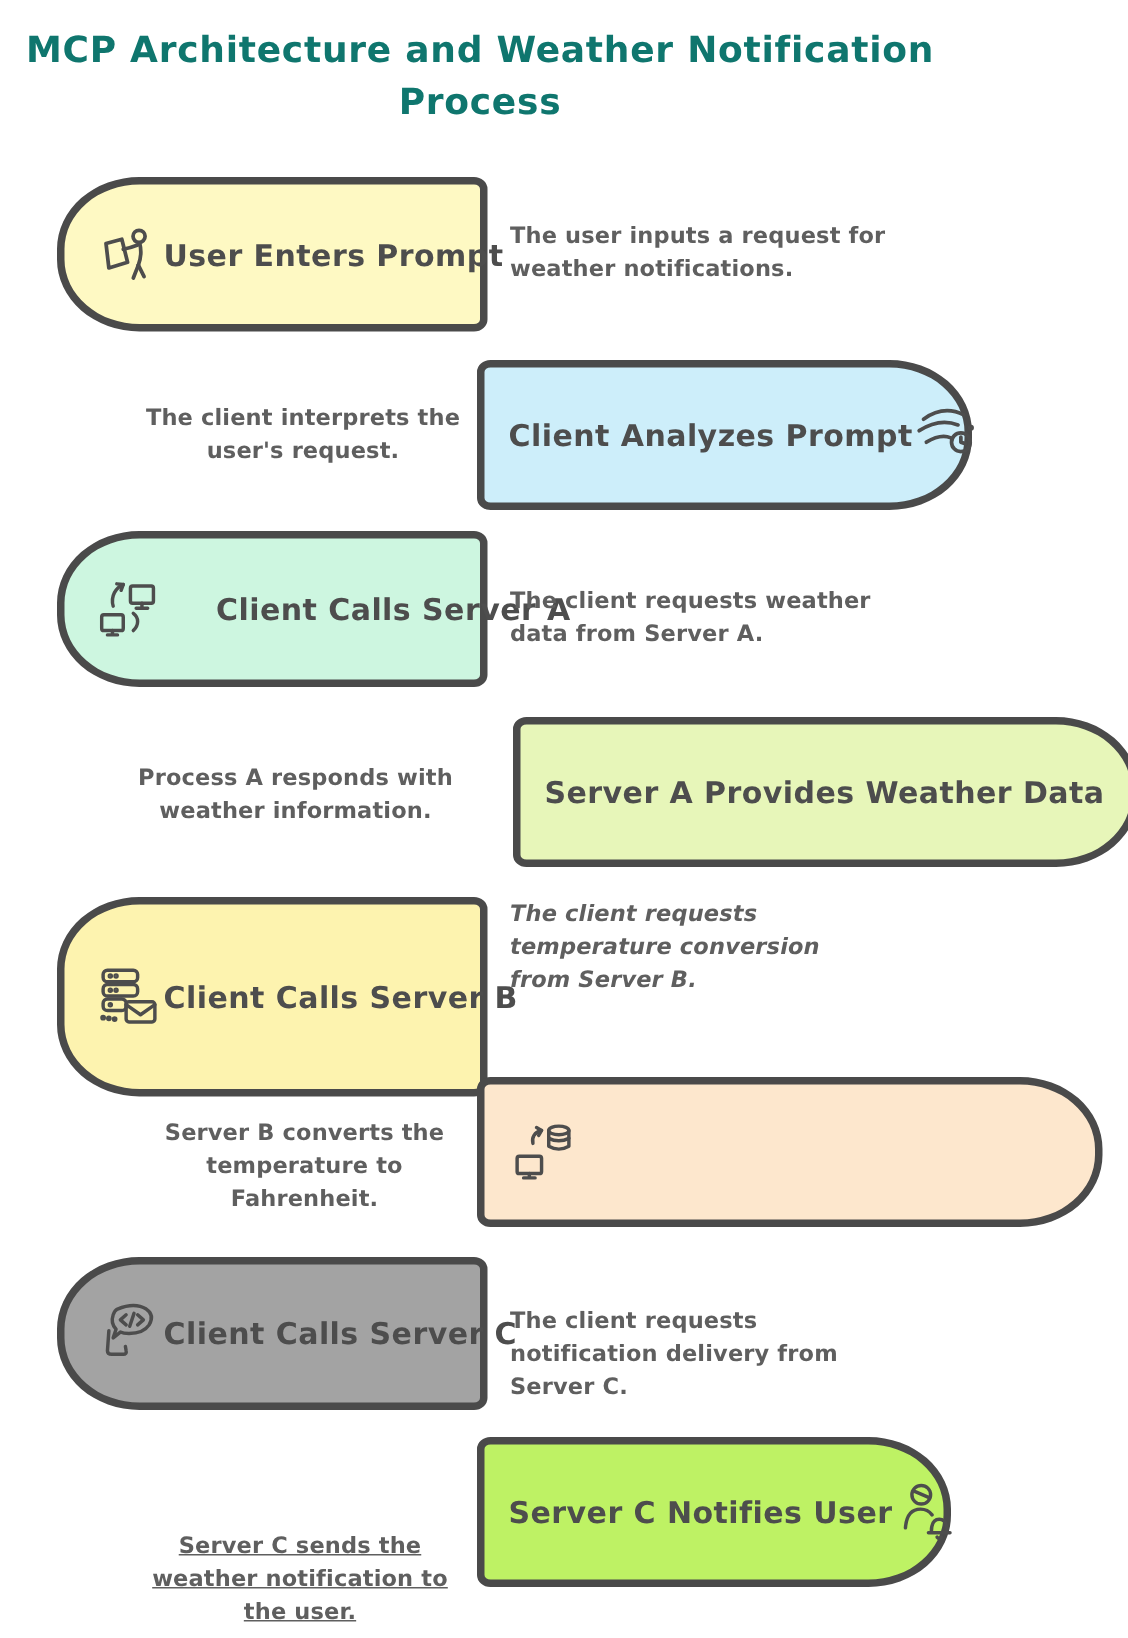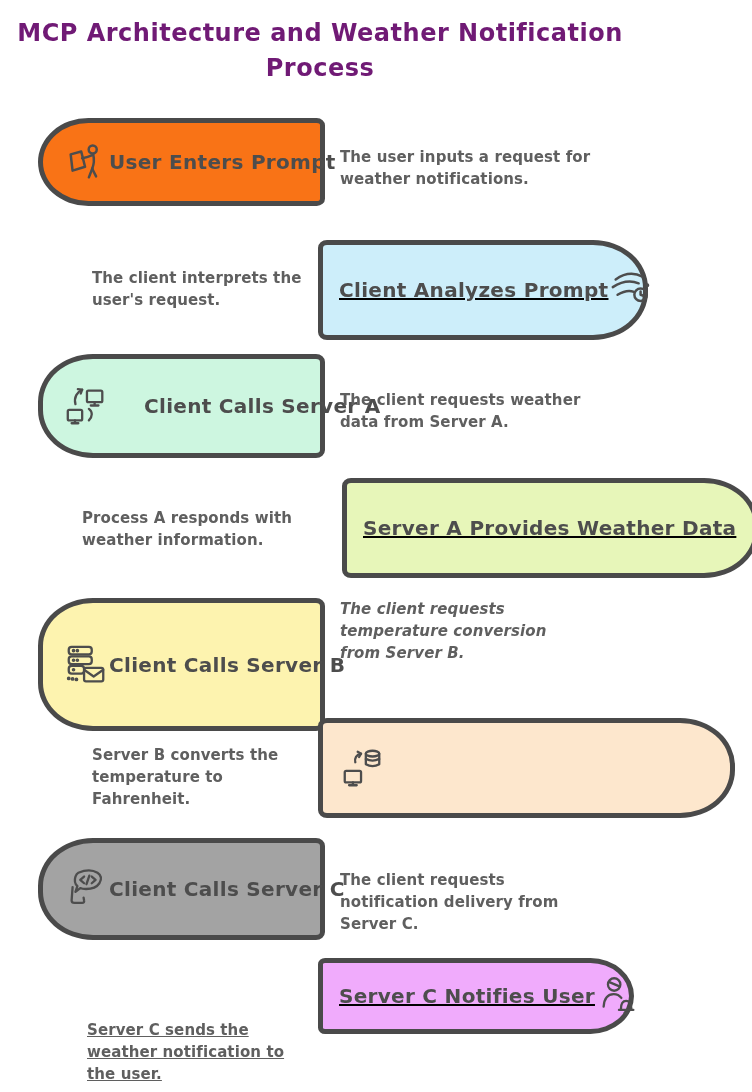--- a/index.html
+++ b/index.html
@@ -3,58 +3,57 @@
 <meta charset="utf-8">
 <style>
   html,body{margin:0;padding:0;}
   body{
     width:752px;height:1092px;position:relative;background:#ffffff;
     font-family:"DejaVu Sans","Liberation Sans",sans-serif;
     overflow:hidden;
   }
   .page-title{
     position:absolute;top:16px;left:0;right:112px;
-    text-align:center;font-size:24px;font-weight:bold;color:#701a75;
+    text-align:center;font-size:24px;font-weight:bold;color:#0f766e;
     letter-spacing:0.5px;line-height:1.45;
   }
   .bubble{
     position:absolute;box-sizing:border-box;
     border:5px solid #4a4a4a;
     display:flex;align-items:center;
     padding:0 16px;
   }
   .bubble.left{
     border-radius:55px 9px 9px 55px / 48px 8px 8px 48px;
     padding-left:20px;
   }
   .bubble.right{
     border-radius:9px 55px 55px 9px / 8px 48px 48px 8px;
     padding-right:20px;
-    text-decoration:underline;
   }
   .bubble .label{
     flex:1;text-align:center;
     font-size:20px;font-weight:bold;color:#4d4d4d;letter-spacing:0.3px;
     white-space:nowrap;
   }
   .icon{width:46px;height:46px;flex:0 0 auto;display:block;}
   .icon svg{width:100%;height:100%;display:block;}
   .desc{
     position:absolute;
     font-size:15px;font-weight:bold;color:#5f5f5f;
     line-height:1.45;letter-spacing:0.1px;
   }
-  .desc.align-right{text-align:left;}
+  .desc.align-right{text-align:center;}
 </style>
 </head>
 <body>
 
 <div class="page-title">MCP Architecture and Weather Notification Process</div>
 
-<div class="bubble left" style="top: 118px; left: 38px; width: 287px; height: 88px; background: #f97316;">
+<div class="bubble left" style="top: 118px; left: 38px; width: 287px; height: 103px; background: #fef9c3;">
   <span class="icon">
     <svg viewBox="0 0 48 48" fill="none" stroke="#4d4d4d" stroke-width="2.6" stroke-linecap="round" stroke-linejoin="round">
       <path d="M8 16 L19 13 L23 29 L10 33 Z"></path>
       <circle cx="31" cy="11" r="4.2"></circle>
       <path d="M30 17 Q25 19 20 20"></path>
       <path d="M31.5 16 C33 22 32 27 30.5 31"></path>
       <path d="M30.5 31 L27 40"></path>
       <path d="M30.5 31 L34.5 39"></path>
     </svg>
   </span>
@@ -142,21 +141,21 @@
       <path d="M22 11 L18 14.5 L22 18"></path>
       <path d="M30 11 L34 14.5 L30 18"></path>
       <path d="M27.5 10 L24.5 19"></path>
       <path d="M10 22 L9 36 Q9 38.5 12 38.5 L20 38.5 Q22.5 38.5 22 36 L21.5 33"></path>
     </svg>
   </span>
   <span class="label">Client Calls Server C</span>
 </div>
 <div class="desc" style="top:870px;left:340px;width:242px;">The client requests notification delivery from Server C.</div>
 
-<div class="bubble right" style="top: 958px; left: 318px; width: 316px; height: 76px; background: #f0abfc;">
+<div class="bubble right" style="top: 958px; left: 318px; width: 316px; height: 100px; background: #bef264;">
   <span class="label">Server C Notifies User</span>
   <span class="icon">
     <svg viewBox="0 0 48 48" fill="none" stroke="#4d4d4d" stroke-width="2.4" stroke-linecap="round" stroke-linejoin="round">
       <circle cx="20" cy="12" r="6.5"></circle>
       <path d="M15 9.5 L25.5 14"></path>
       <path d="M9 35 Q10 22 19.5 22 Q24.5 22 27.5 26"></path>
       <path d="M27 38 Q27 29 32.5 29 Q38 29 38 38"></path>
       <path d="M25 38.5 L40 38.5"></path>
       <path d="M31 41.5 Q32.5 43.5 34 41.5"></path>
     </svg>

